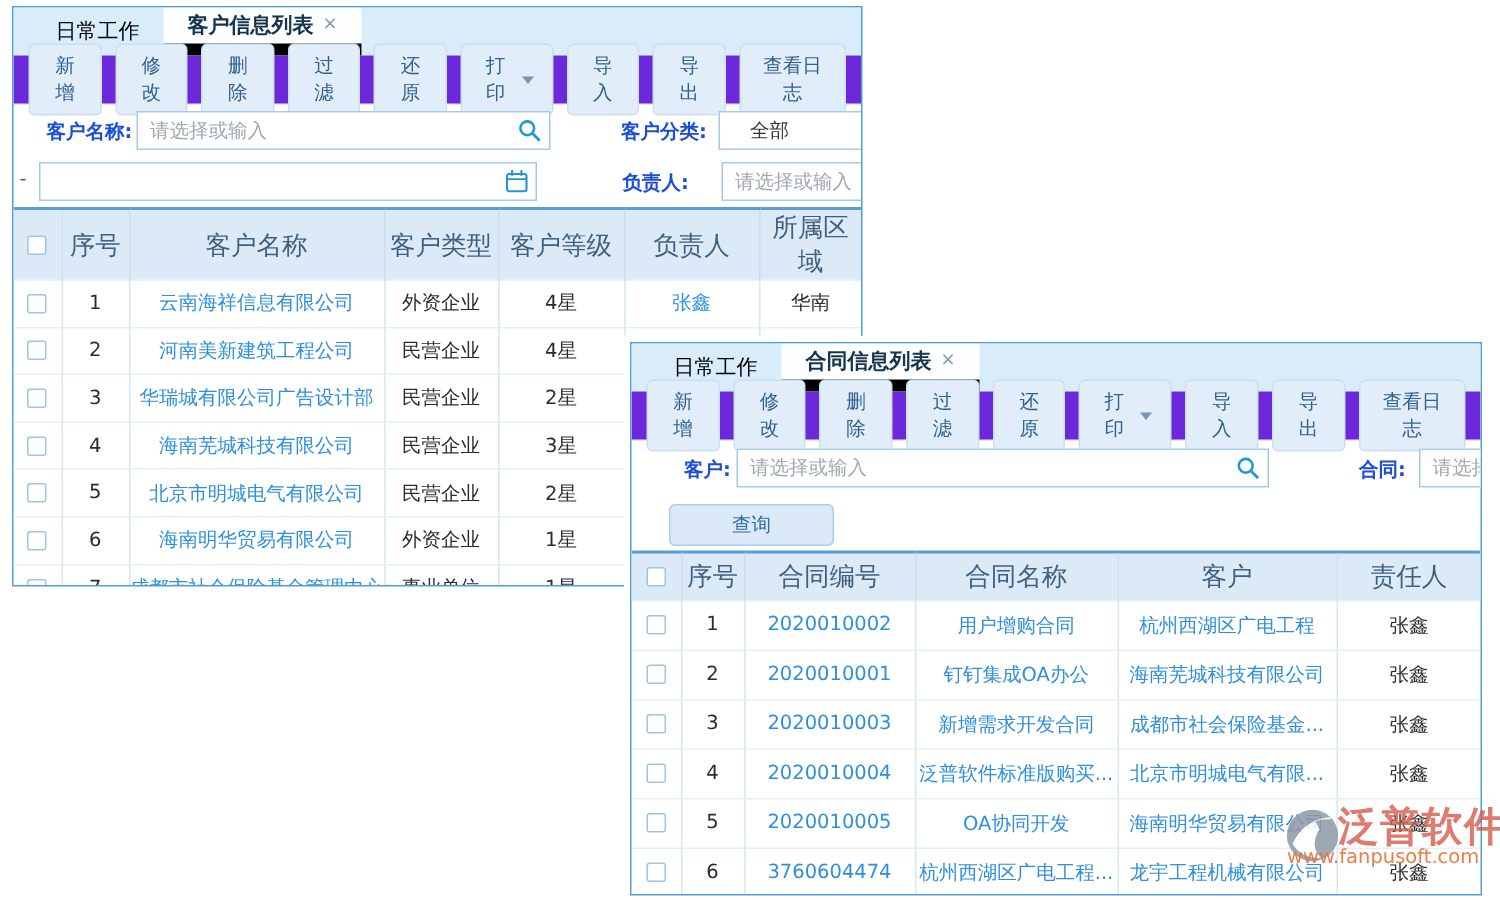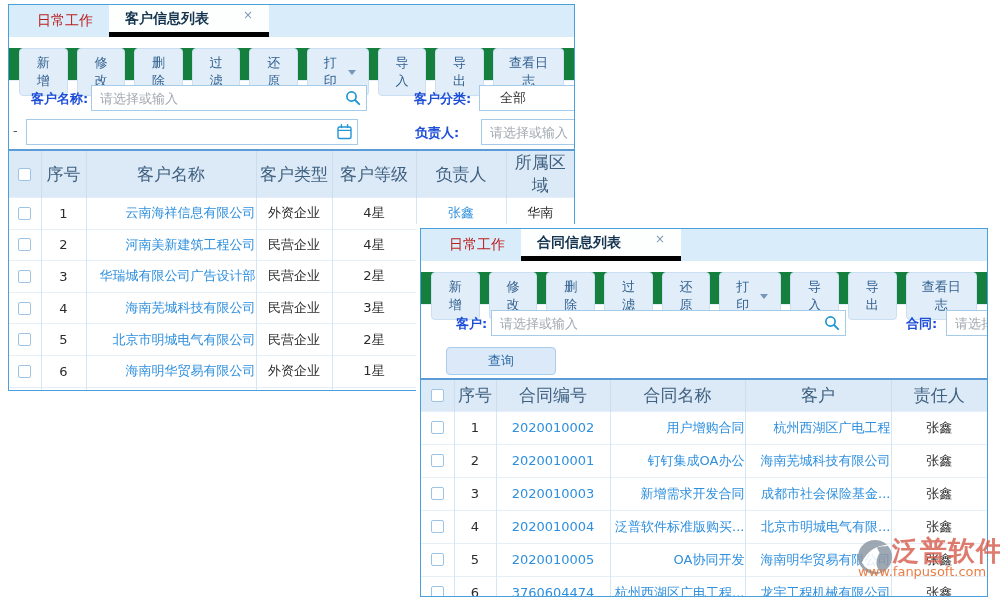--- a/index.html
+++ b/index.html
@@ -6,26 +6,26 @@
   html, body { background: #fff; }
   body { font-family: "DejaVu Sans", "Liberation Sans", sans-serif; }
   .stage { position: relative; width: 1000px; height: 600px; overflow: hidden; background: #fff; }
 
   .window { position: absolute; background: #fff; border: 1px solid #4aa0dd; overflow: hidden; }
   #customer-window { left: 8px; top: 4px; width: 567px; height: 387px; z-index: 1; }
   #contract-window { left: 420px; top: 228px; width: 568px; height: 369px; z-index: 2; box-shadow: 0 0 0 4px #ffffff; }
 
   
   .tabbar { display: flex; align-items: stretch; height: 32px; background: #d9ecfa; padding-left: 12px; }
-  .tab { display: flex; align-items: center; padding: 0 16px; font-size: 14px; color: #b91c1c; cursor: default; }
-  .tab.active { background: #fdfefe; border-bottom: 5px solid #000000; font-weight: bold; color: #14334f; gap: 28px; }
+  .tab { display: flex; align-items: center; padding: 0 16px; font-size: 14px; color: #000000; cursor: default; }
+  .tab.active { background: #fdfefe; border-bottom: 8px solid #000000; font-weight: bold; color: #14334f; }
   .tab-close { font-size: 12px; color: #7f9ab5; margin-left: 6px; align-self: flex-start; margin-top: 3px; font-weight: normal; }
 
   
-  .toolbar { display: flex; align-items: flex-start; gap: 9px; height: 33px; padding: 0 10px; background: #15803d; border-bottom: 1px solid #e4eef8; margin-top: 11px; }
+  .toolbar { display: flex; align-items: center; gap: 9px; height: 33px; padding: 0 10px; background: #6d28d9; border-bottom: 1px solid #e4eef8; }
   .tbtn { display: inline-flex; align-items: center; background: #e1edf9; border: 1px solid #cadff2; border-radius: 4px; color: #33618f; font-size: 13px; padding: 5px 12px; font-family: inherit; cursor: pointer; }
   .caret { width: 0; height: 0; border-left: 4px solid transparent; border-right: 4px solid transparent; border-top: 5px solid #7596b8; margin-left: 7px; }
 
   
   .search-row { position: relative; height: 34px; }
   .flabel { position: absolute; font-size: 13px; font-weight: bold; color: #1d4ed8; top: 9px; }
   .input-wrap { position: absolute; top: 4px; height: 26px; }
   .input-wrap input, .combo { width: 100%; height: 26px; border: 1px solid #a6cbe9; border-radius: 0; padding: 0 26px 0 8px; font-size: 13px; color: #333; font-family: inherit; background: #fff; outline: none; }
   .combo { display: flex; align-items: center; padding: 0 20px; }
   .input-wrap input::placeholder { color: #a0a8b0; opacity: 1; }
@@ -40,21 +40,21 @@
   #customer-table { width: 565px; }
   #contract-table { width: 566px; }
   thead tr { height: 30px; }
   #contract-table thead tr { height: 32px; }
   th { background: #dceaf8; border-top: 2px solid #5b9bd8; font-size: 17px; font-weight: normal; color: #3f607f; border-right: 1px solid #c9dff0; }
   th:last-child, td:last-child { border-right: none; }
   td { font-size: 13px; color: #2b2b2b; text-align: center; border-right: 1px solid #d5e6f4; border-top: 1px solid #e6eff8; overflow: hidden; white-space: nowrap; }
   #customer-table tbody tr { height: 31.6px; }
   #contract-table tbody tr { height: 33px; }
   .td-link { color: #2e8fde; }
-  .td-left { text-align: right; }
+  .td-left { text-align: center; }
   .owner-alt { color: #4c1d95; }
   .td-check { text-align: center; }
   .checkbox { width: 13px; height: 13px; border: 1px solid #9bc4e6; border-radius: 2px; background: #fff; margin: 0 auto; }
 
   
   .watermark { position: absolute; left: 856px; top: 531px; width: 150px; height: 60px; z-index: 10; pointer-events: none; }
   .wm-logo { position: absolute; left: 0; top: 7px; width: 38px; height: 38px; opacity: 0.85; }
   .wm-brand { position: absolute; left: 36px; top: 2px; font-size: 27px; font-weight: bold; color: rgba(214, 90, 75, 0.8); letter-spacing: 1px; white-space: nowrap; }
   .wm-url { position: absolute; left: 2px; top: 33px; font-size: 13px; color: rgba(232, 112, 52, 0.9); white-space: nowrap; }
 </style>

